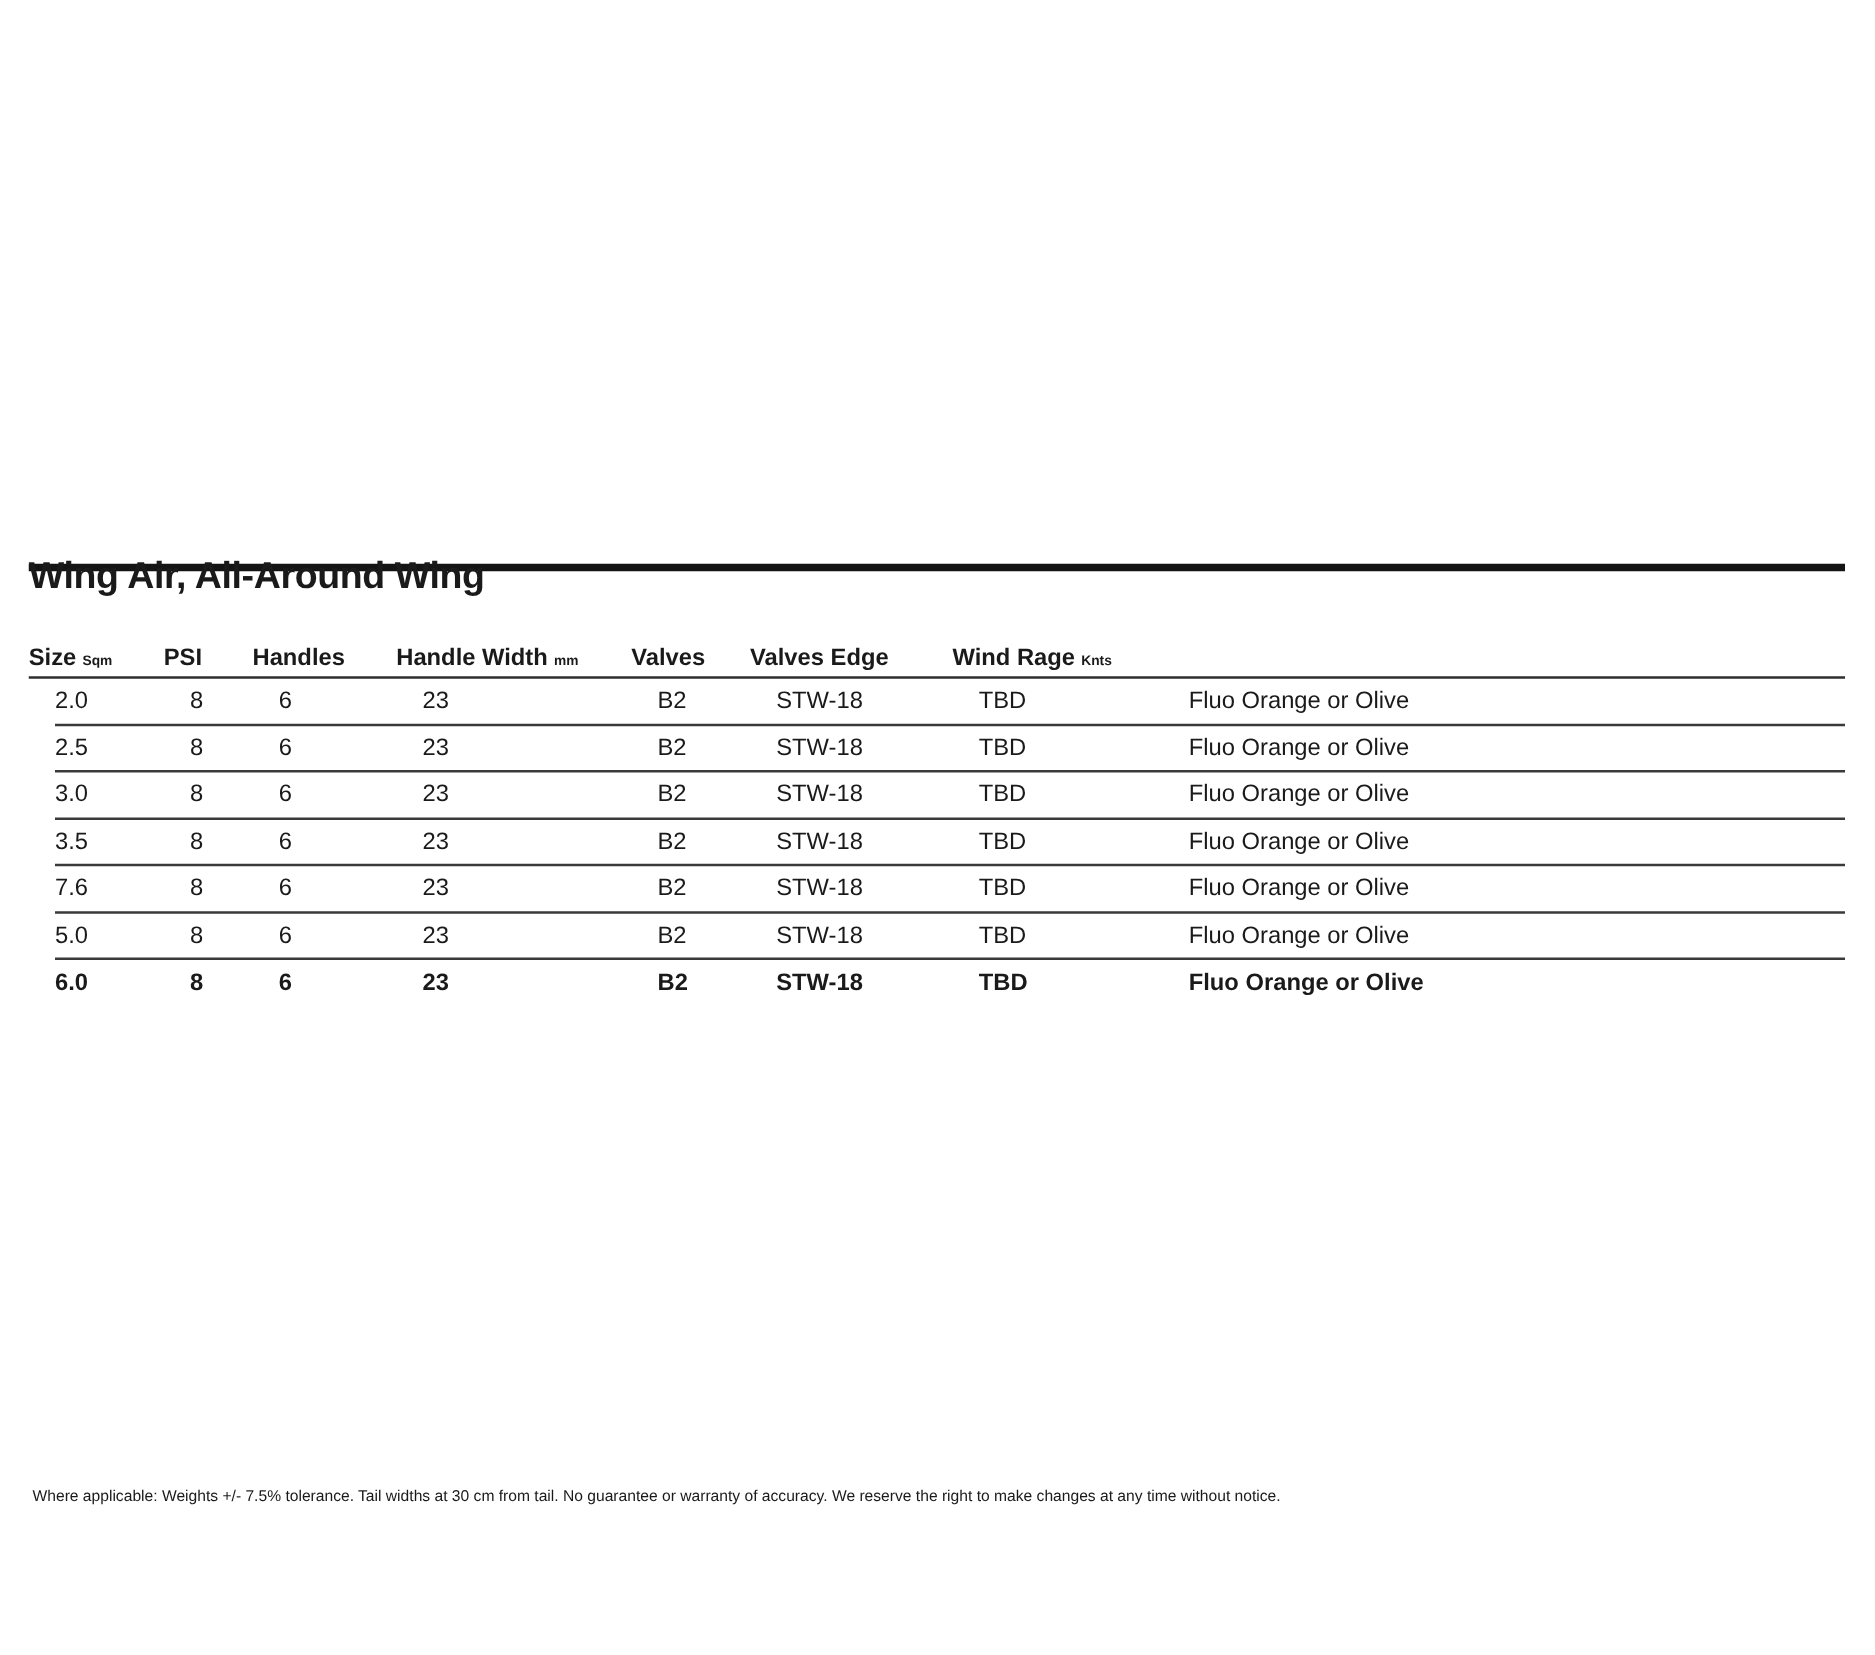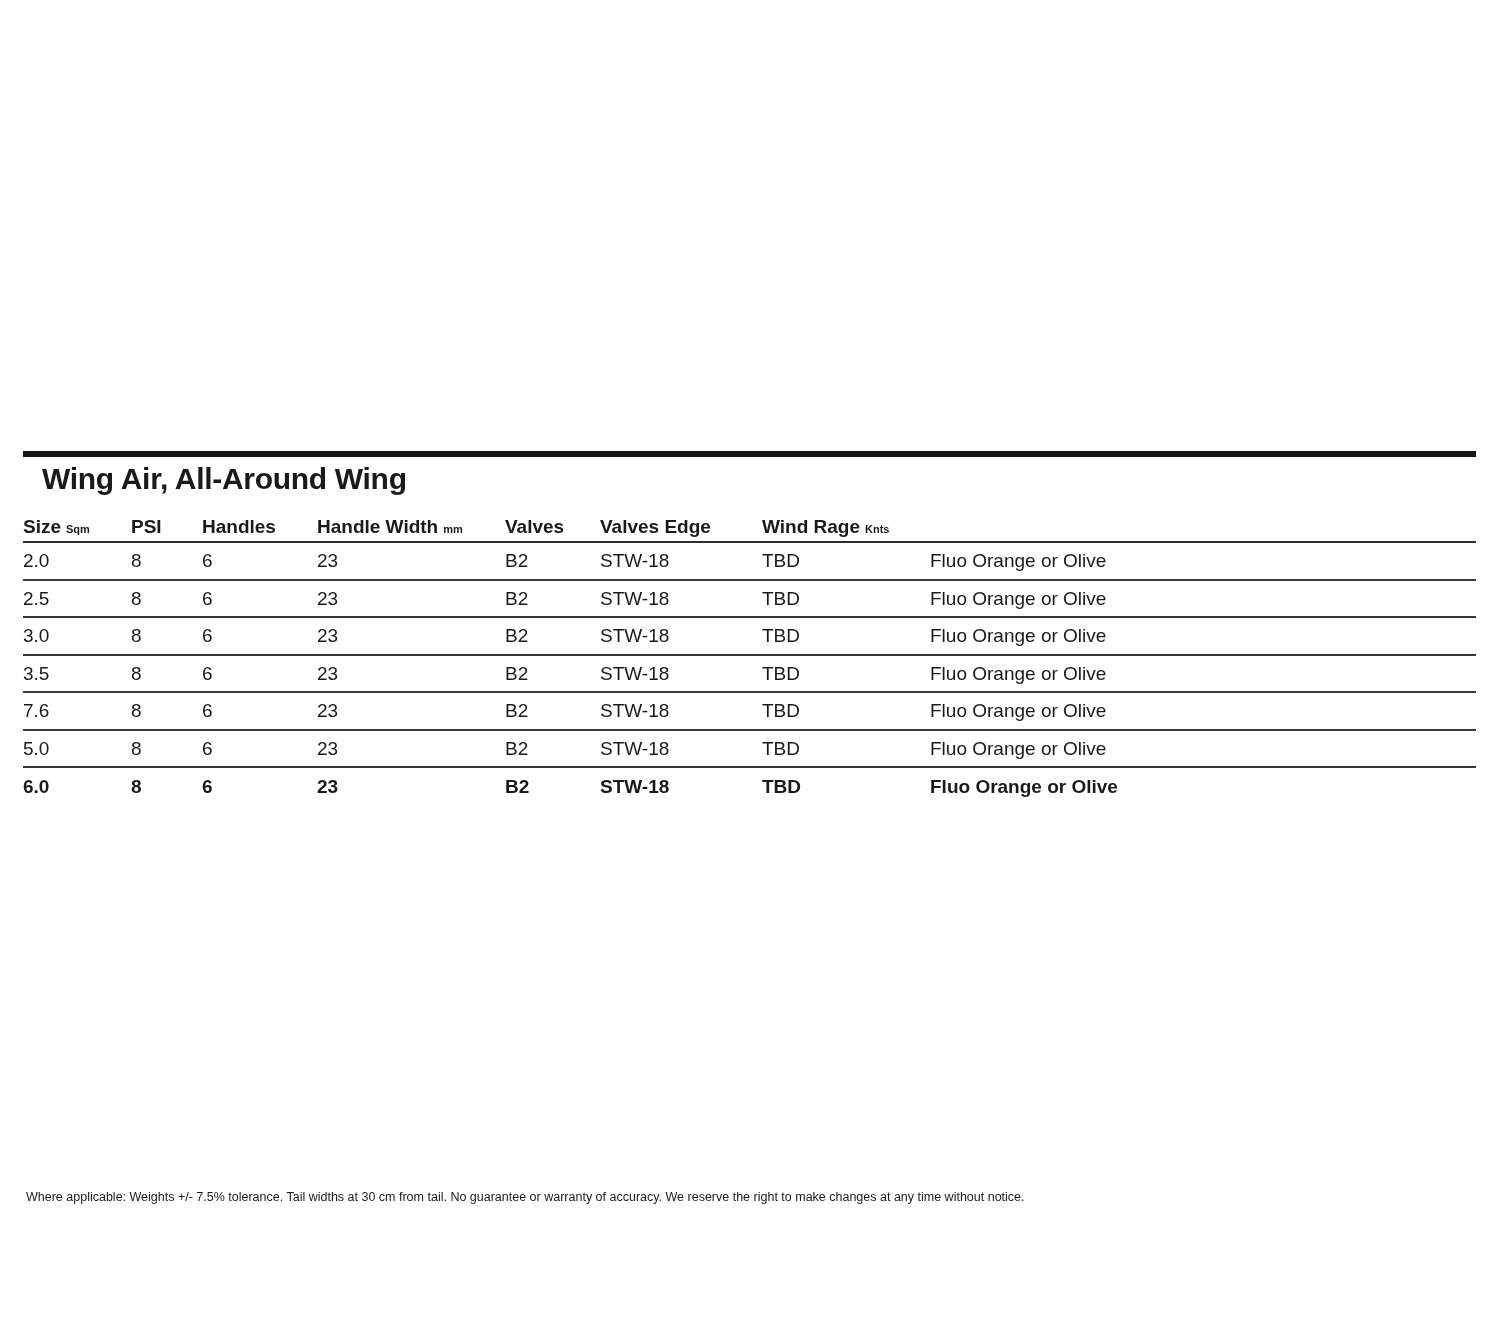--- a/index.html
+++ b/index.html
@@ -14,27 +14,26 @@
 
   .top-bar {
     position: absolute;
     top: 451px; left: 23px;
     width: 1453px; height: 6px;
     background: #141414;
   }
 
   .title {
     position: absolute;
-    top: 461px; left: 23px;
+    top: 443px; left: 23px;
     font-size: 30px;
     line-height: 36px;
     font-weight: 700;
     letter-spacing: -0.3px;
     white-space: nowrap;
-    margin-left: 19px;
   }
 
   .spec-table {
     position: absolute;
     top: 505px; left: 23px;
     width: 1453px;
   }
 
   .grid-row {
     display: grid;
@@ -57,20 +56,21 @@
     font-size: 11px;
     font-weight: 700;
     margin-left: 5px;
   }
 
   .body-row {
     height: 37.5px;
     border-bottom: 2px solid #3a3a3a;
     align-items: center;
     font-size: 19px;
+    margin-left: 21px;
   }
   .body-row:last-child { border-bottom: none; font-weight: bold; }
   .body-cell { white-space: nowrap; line-height: 1; }
 
   .footnote {
     position: absolute;
     top: 1190px; left: 26px;
     font-size: 12.5px;
     line-height: 15px;
     white-space: nowrap;

